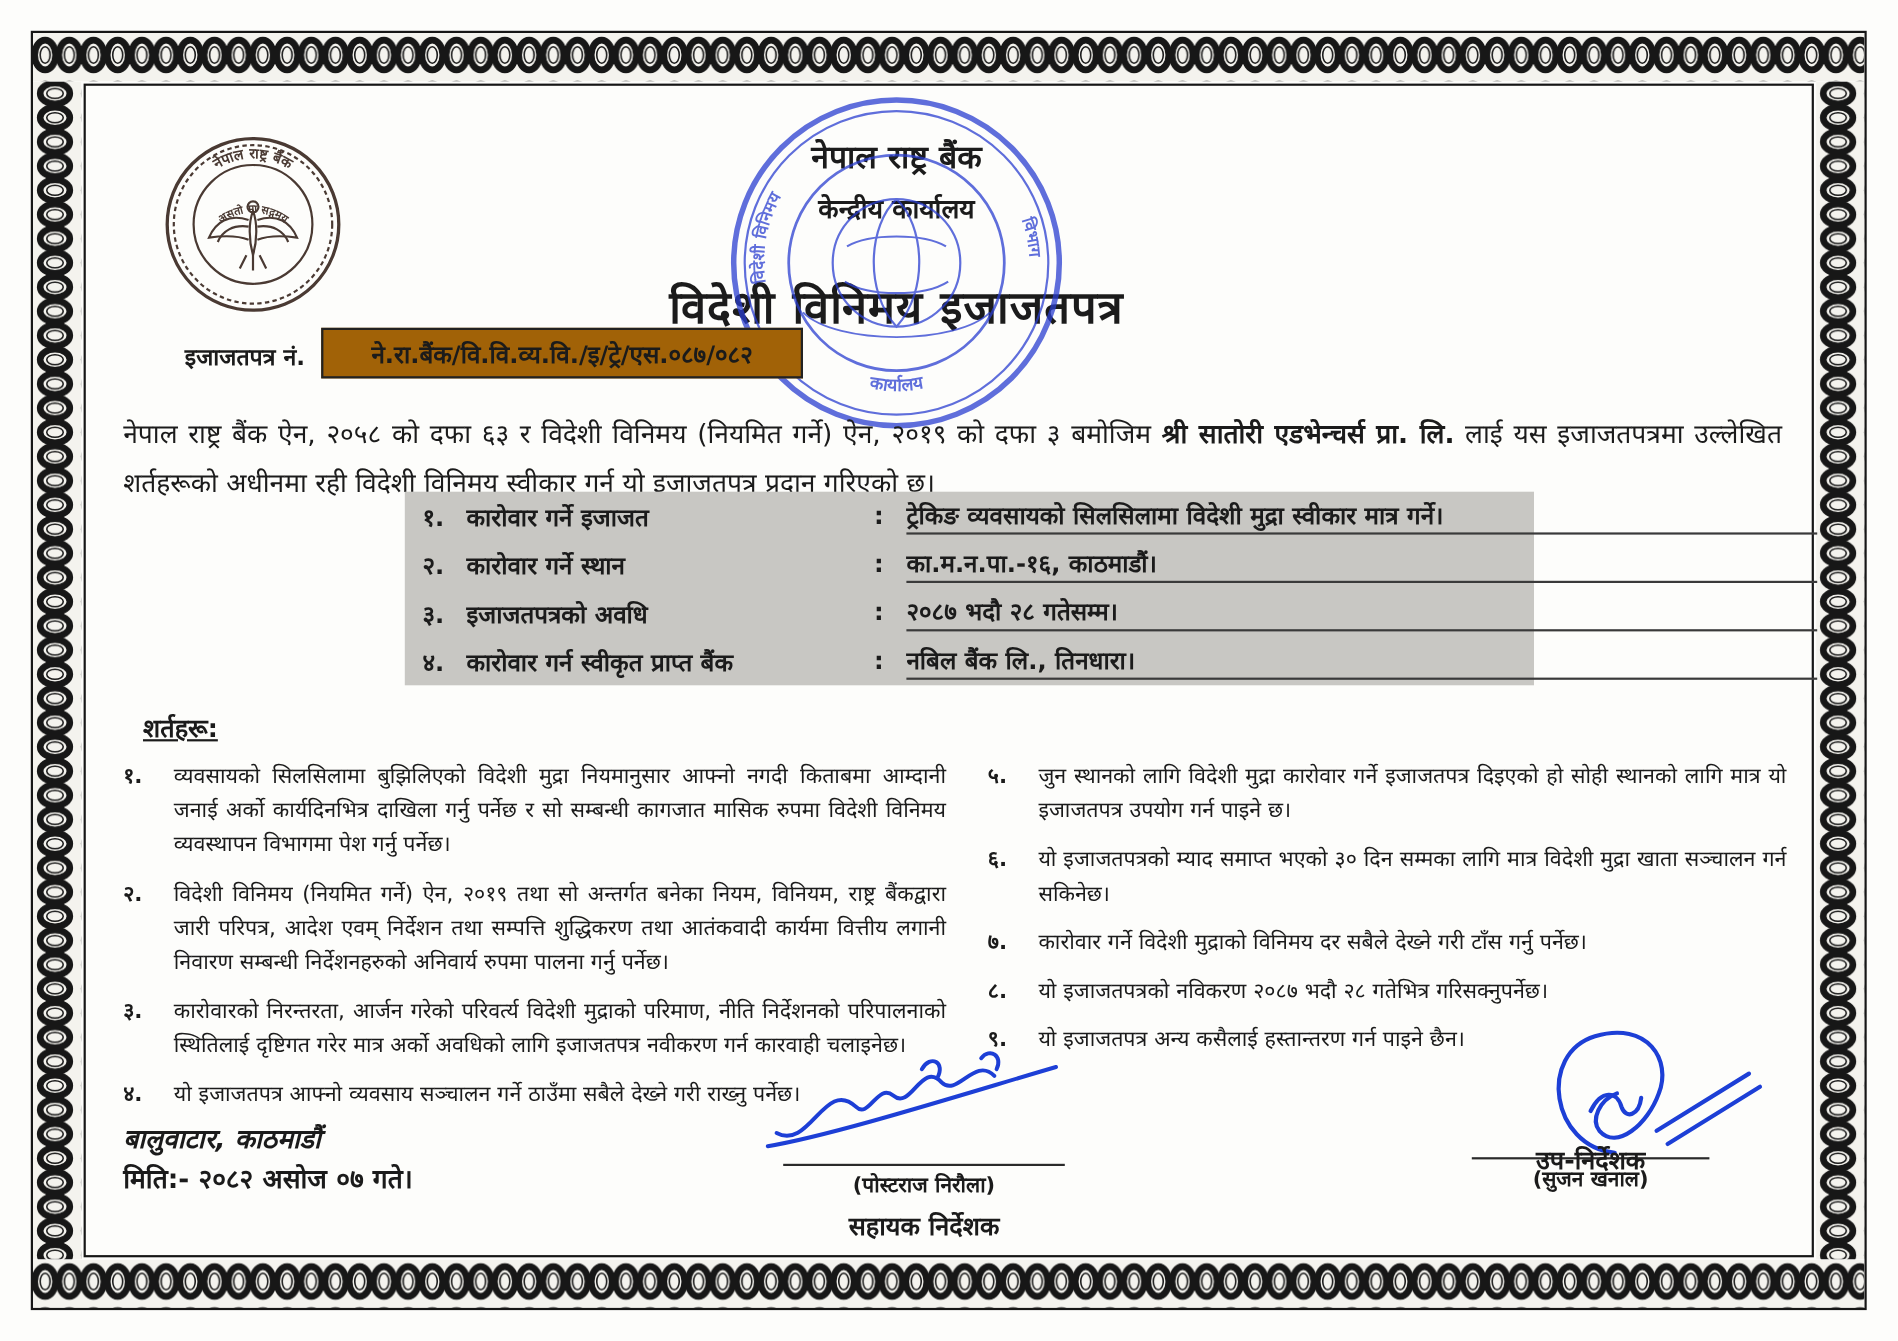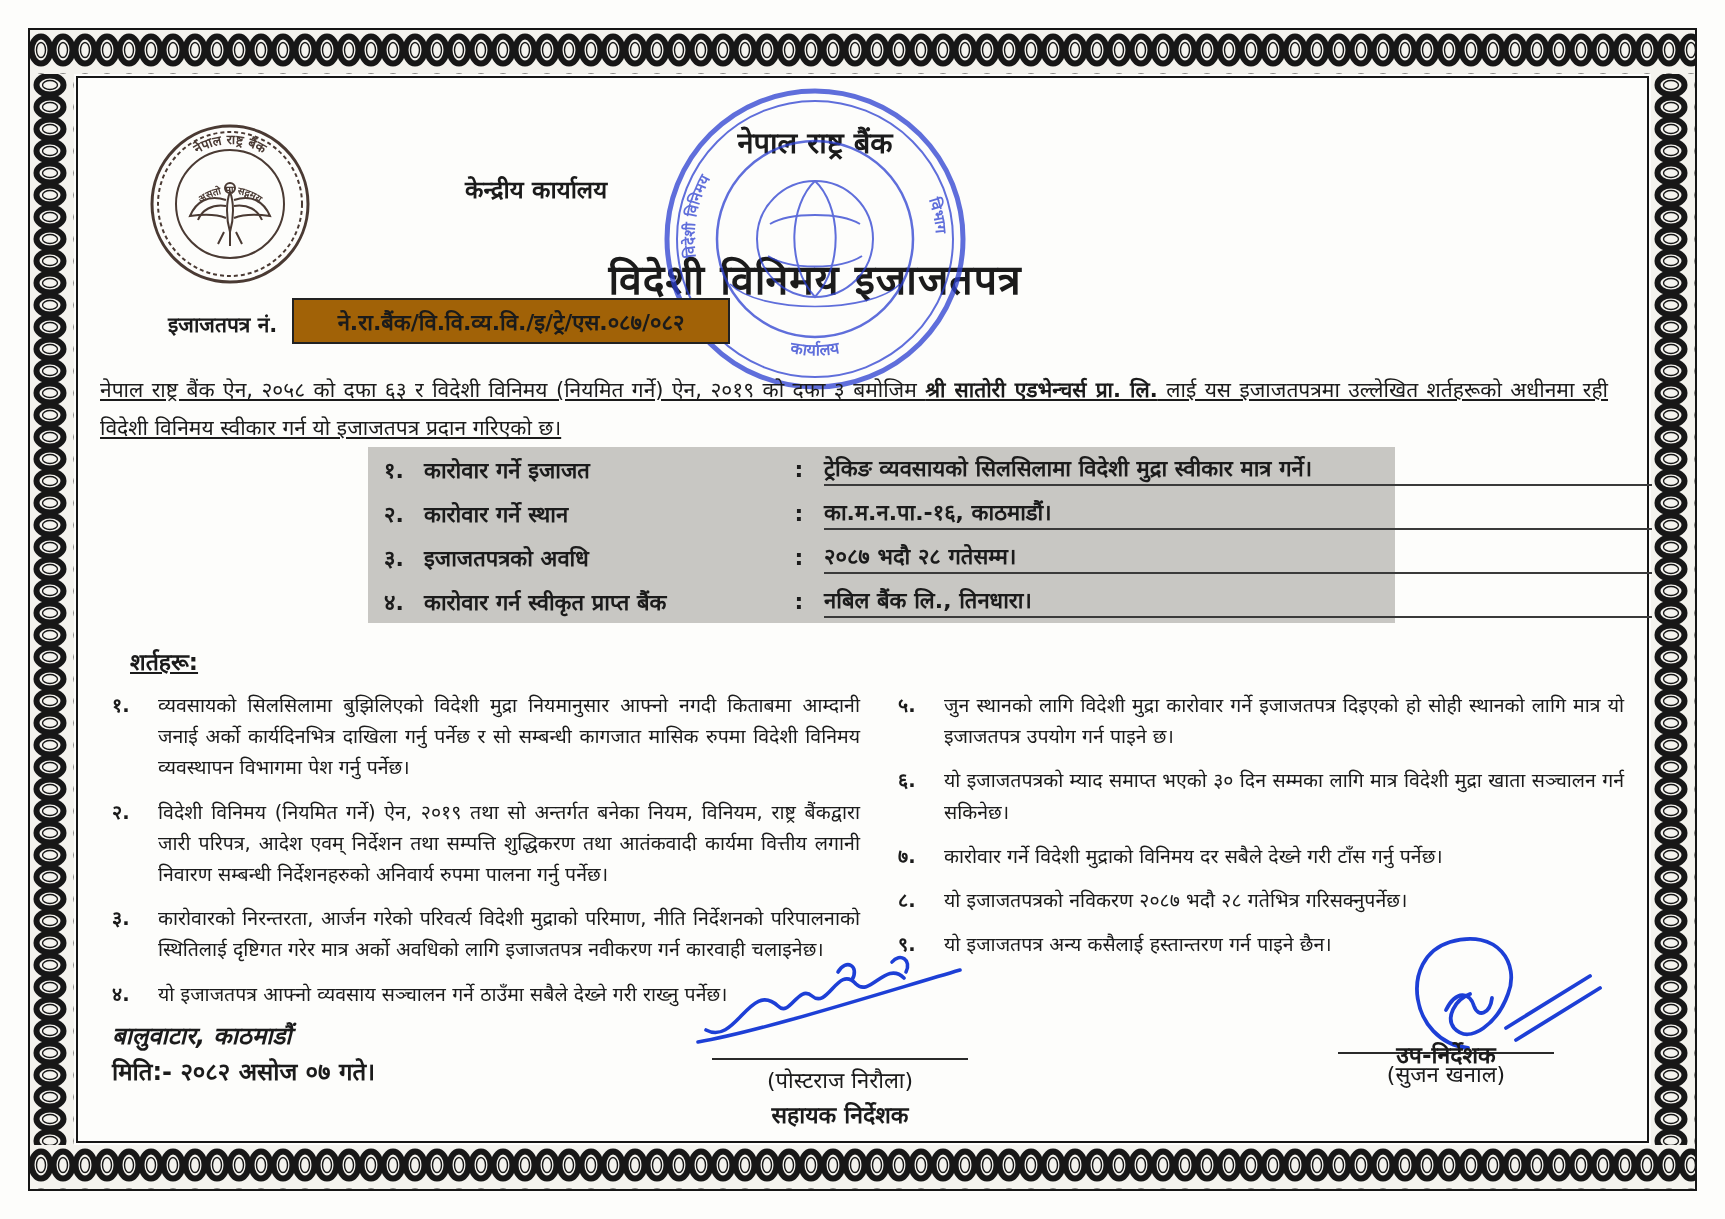--- a/index.html
+++ b/index.html
@@ -16,34 +16,34 @@
   .b-top{left:30px;top:30px;width:1665px;height:44px;}
   .b-bottom{left:30px;top:1145px;width:1665px;height:44px;}
   .b-left{left:30px;top:74px;width:44px;height:1071px;}
   .b-right{left:1651px;top:74px;width:44px;height:1071px;}
   .frame-outer{position:absolute;inset:28px;border:2px solid #161616;pointer-events:none;}
   .frame-inner{position:absolute;inset:76px;border:2px solid #161616;pointer-events:none;}
 
   
   .logo-svg{position:absolute;left:148px;top:122px;}
   .hdr-bank{position:absolute;left:465px;top:122px;width:700px;text-align:center;font-size:29px;font-weight:700;}
-  .hdr-office{position:absolute;left:465px;top:172px;width:700px;text-align:left;font-size:24px;font-weight:600;}
+  .hdr-office{position:absolute;left:465px;top:172px;width:700px;text-align:center;font-size:24px;font-weight:600;}
   .hdr-dept{position:absolute;left:465px;top:210px;width:700px;text-align:center;font-size:24px;font-weight:600;}
   .hdr-title{position:absolute;left:465px;top:250px;width:700px;text-align:center;font-size:41px;font-weight:700;letter-spacing:1px;}
   .stamp-svg{position:absolute;left:660px;top:84px;opacity:.88;}
 
   
   .lic-label{position:absolute;left:168px;top:310px;font-size:21px;font-weight:600;}
   .lic-box{position:absolute;left:292px;top:298px;width:434px;height:42px;border:2px solid #222;
            display:flex;align-items:center;justify-content:center;background:#a16207;}
   .lic-value{font-size:22px;font-weight:700;}
 
   
-  .intro{position:absolute;left:100px;top:350px;width:1508px;font-size:21px;line-height:1.82;
-         text-align:justify;font-weight:500;text-decoration:underline;}
+  .intro{position:absolute;left:112px;top:350px;width:1508px;font-size:24px;line-height:1.82;
+         text-align:justify;font-weight:500;}
   .intro b{font-weight:800;}
 
   
   .details{position:absolute;left:368px;top:447px;width:1290px;
            background:linear-gradient(90deg,#c8c7c3 0%,#c8c7c3 79.6%,rgba(200,199,195,0) 79.6%);
            box-shadow:0 0 0 0 transparent;}
   .d-row{display:flex;align-items:center;height:44px;font-size:22px;font-weight:700;}
   .d-num{width:56px;padding-left:16px;box-sizing:border-box;}
   .d-label{width:350px;}
   .d-sep{width:50px;text-align:center;font-weight:700;}
@@ -57,21 +57,21 @@
   .t-item{display:flex;gap:16px;margin-bottom:13px;font-size:19.5px;line-height:1.6;}
   .t-num{min-width:30px;font-weight:600;}
   .t-text{flex:1;text-align:justify;font-weight:500;}
 
   
   .place{position:absolute;left:112px;top:1018px;font-size:24px;font-weight:700;font-style:italic;}
   .dateline{position:absolute;left:112px;top:1054px;font-size:24px;font-weight:700;}
   .sig-line{position:absolute;border-top:2px solid #2a2a2a;}
   .sig-line-c{left:712px;top:1058px;width:256px;}
   .sig-line-r{left:1338px;top:1052px;width:216px;}
-  .sig-name{position:absolute;font-size:22px;font-weight:400;text-align:center;}
+  .sig-name{position:absolute;font-size:19px;font-weight:700;text-align:center;}
   .sig-name-c{left:690px;top:1064px;width:300px;}
   .sig-name-r{left:1296px;top:1058px;width:300px;}
   .sig-title{position:absolute;font-size:23px;font-weight:700;text-align:center;}
   .sig-title-c{left:690px;top:1098px;width:300px;}
   .sig-title-r{left:1296px;top:1038px;width:300px;}
   .sig-svg{position:absolute;}
   .sig-svg-c{left:688px;top:942px;}
   .sig-svg-r{left:1360px;top:928px;}
 </style>
 </head>

